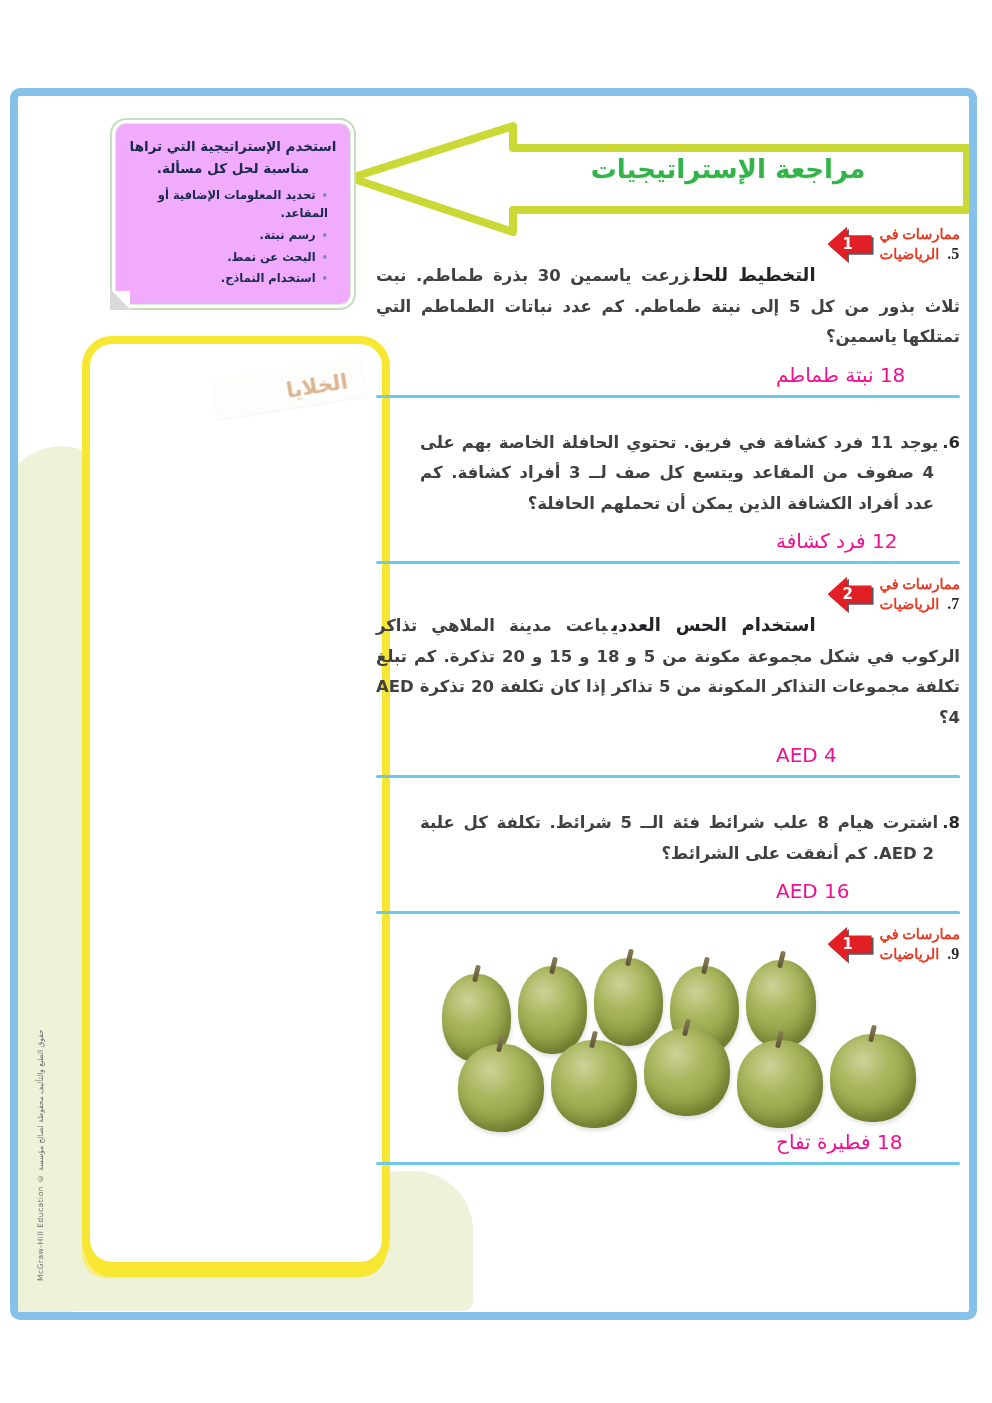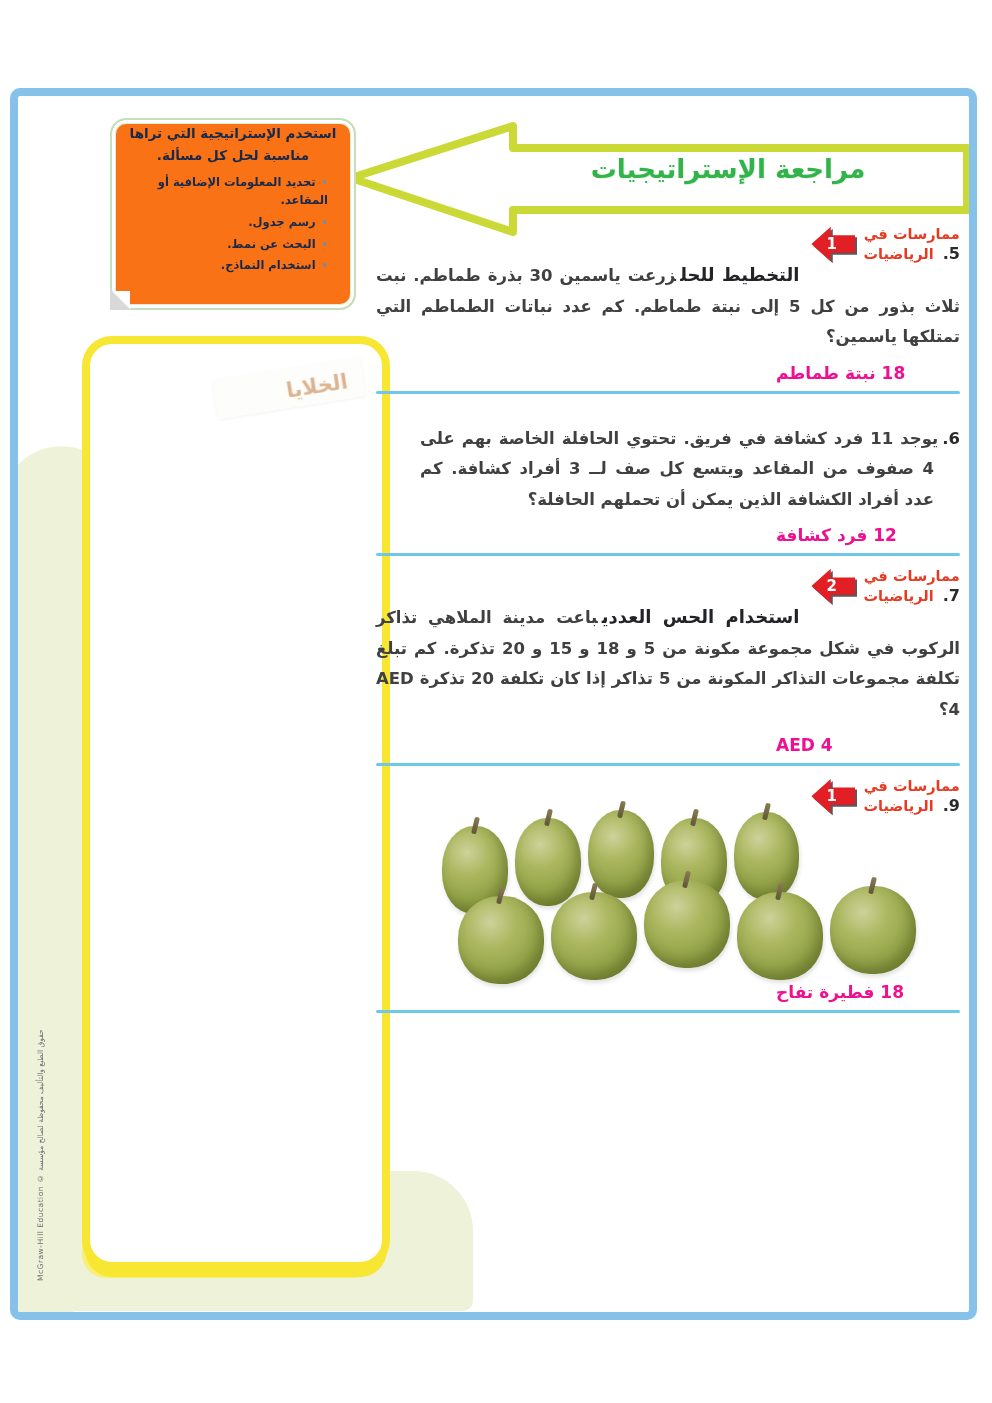--- a/index.html
+++ b/index.html
@@ -24,23 +24,23 @@
   .title-wrap{position:absolute;right:-4px;top:18px;width:630px;height:130px;}
   .title-wrap svg{position:absolute;inset:0;}
   .page-title{
     position:absolute;right:30px;top:40px;width:430px;text-align:center;
     color:#33b44a;font-size:26px;font-weight:800;letter-spacing:0;
     text-shadow:1px 1px 0 #e9f5e9;
   }
   
   .callout{
     position:absolute;left:92px;top:22px;width:246px;height:192px;
-    background:#f97316;border:2px solid #c4e0bb;border-radius:16px;
+    background:#f0abfc;border:2px solid #c4e0bb;border-radius:16px;
     box-shadow:inset 0 0 0 3px #ffffff, inset 0 0 0 4px #dcecd6;
-    padding:3px 16px 10px 16px;box-sizing:border-box;direction:rtl;
+    padding:16px 16px 10px 16px;box-sizing:border-box;direction:rtl;
   }
   .callout-heading{
     color:#18294a;font-size:13.5px;font-weight:800;text-align:center;line-height:1.6;margin:0 0 8px 0;
   }
   .callout-list{margin:0;padding:0;list-style:none;}
   .callout-list li{
     color:#18294a;font-size:11.5px;font-weight:700;line-height:1.55;
     margin:4px 10px 4px 0;text-align:right;
   }
   .callout-list li::before{content:"•";color:#7a8aa0;margin-left:6px;font-size:10px;}
@@ -79,35 +79,35 @@
   .pbody{
     margin:0;color:#404042;font-size:16.5px;font-weight:700;line-height:1.85;
     text-align:justify;
   }
   .hang{padding-right:26px;text-indent:-26px;margin-left:44px;}
   .pnum{color:#2b2b2b;font-weight:800;margin-left:4px;}
   .lead{color:#222326;font-size:18px;font-weight:900;margin-left:4px;}
   .mp-float{
     float:right;margin:-34px 0 4px 12px;display:flex;align-items:flex-end;gap:8px;direction:rtl;
   }
-  .mp-label{text-align:center;line-height:1.25;}
+  .mp-label{text-align:left;line-height:1.25;font-family:Liberation Serif, serif;}
   .mp-line1,.mp-line2{color:#e63b23;font-size:14.5px;font-weight:800;display:inline;}
   .mp-row{white-space:nowrap;}
   .badge{position:relative;width:44px;height:36px;margin-bottom:2px;filter:drop-shadow(2px 2px 0 rgba(70,70,75,.9));}
   .badge-shape{
     position:absolute;inset:0;background:#e31f26;
     clip-path:polygon(0 50%,44% 2%,44% 26%,100% 26%,100% 74%,44% 74%,44% 98%);
   }
   .badge-num{
     position:absolute;left:46%;top:50%;transform:translate(-50%,-50%);
     color:#ffffff;font-size:15px;font-weight:800;
   }
   .answer{
     direction:rtl;text-align:left;padding-left:8px;margin:10px 0 4px 0;
-    color:#ee1090;font-size:17px;font-weight:700;
+    color:#ee1090;font-size:20px;font-weight:400;
     padding-left:400px;white-space:nowrap;
   }
   .divider{height:3px;background:#6fc8ea;border-radius:2px;margin:8px 0 0 0;}
   .problem{margin-bottom:30px;}
   .problem.with-label{margin-top:44px;}
   
   .apples{width:480px;margin:14px 38px 0 auto;direction:ltr;}
   .apples-row{display:flex;gap:7px;}
   .apples-row.second{margin-top:-14px;margin-left:16px;}
   .apple{
@@ -140,21 +140,21 @@
     <svg viewBox="0 0 630 130" width="630" height="130">
       <polygon points="8,64 170,12 170,34 624,34 624,96 170,96 170,118" fill="#ffffff" stroke="#cbd937" stroke-width="8" stroke-linejoin="round"></polygon>
     </svg>
     <div class="page-title">مراجعة الإستراتيجيات</div>
   </div>
 
   <div class="callout">
     <p class="callout-heading">استخدم الإستراتيجية التي تراها مناسبة لحل كل مسألة.</p>
     <ul class="callout-list">
       <li>تحديد المعلومات الإضافية أو المقاعد.</li>
-      <li>رسم جدول.</li>
+      <li>رسم نبتة.</li>
       <li>البحث عن نمط.</li>
       <li>استخدام النماذج.</li>
     </ul>
     <div class="fold"></div>
   </div>
 
   <div class="yellow-box">
     <div class="hand-strip"></div>
     <div class="handwriting">الخلايا</div>
   </div>
@@ -200,20 +200,25 @@
         <div class="badge">
           <div class="badge-shape"></div>
           <span class="badge-num">2</span>
         </div>
       </div>
       <p class="pbody"><b class="lead">استخدام الحس العددي</b><span>باعت مدينة الملاهي تذاكر الركوب في شكل مجموعة مكونة من 5 و 18 و 15 و 20 تذكرة. كم تبلغ تكلفة مجموعات التذاكر المكونة من 5 تذاكر إذا كان تكلفة 20 تذكرة AED 4؟</span></p>
       <div class="answer">AED 4</div>
       <div class="divider"></div>
     </div>
 
+    <div class="problem">
+      <p class="pbody hang"><span class="pnum">8.</span><span>اشترت هيام 8 علب شرائط فئة الــ 5 شرائط. تكلفة كل علبة AED 2. كم أنفقت على الشرائط؟</span></p>
+      <div class="answer">AED 16</div>
+      <div class="divider"></div>
+    </div>
 
     <div class="problem with-label">
       <div class="mp-float">
         <div class="mp-label">
           <span class="mp-line1">ممارسات في</span><br>
           <span class="mp-row">
             <span class="pnum">9.</span>
             <span class="mp-line2">الرياضيات</span>
           </span>
         </div>

